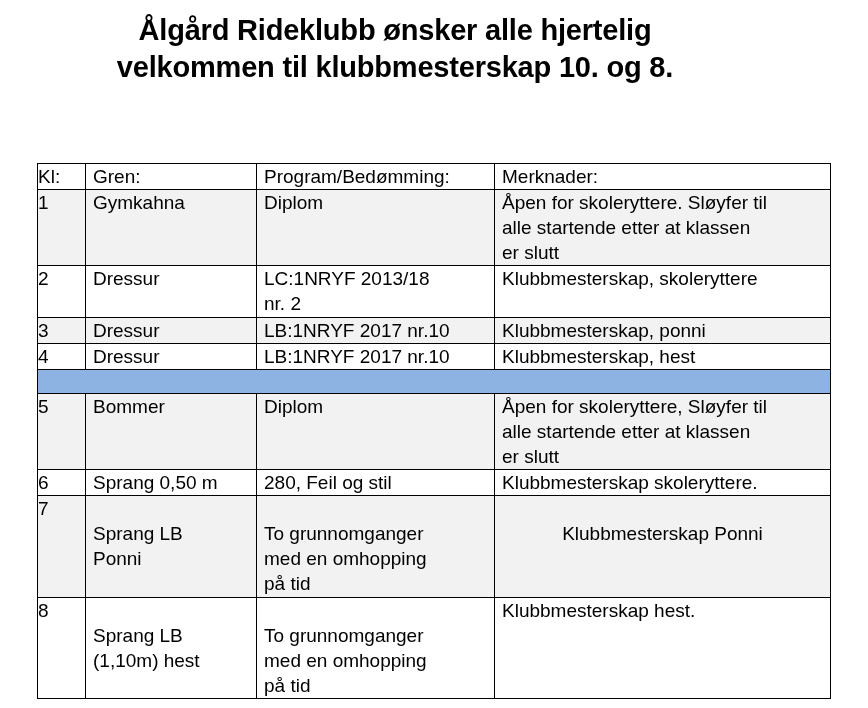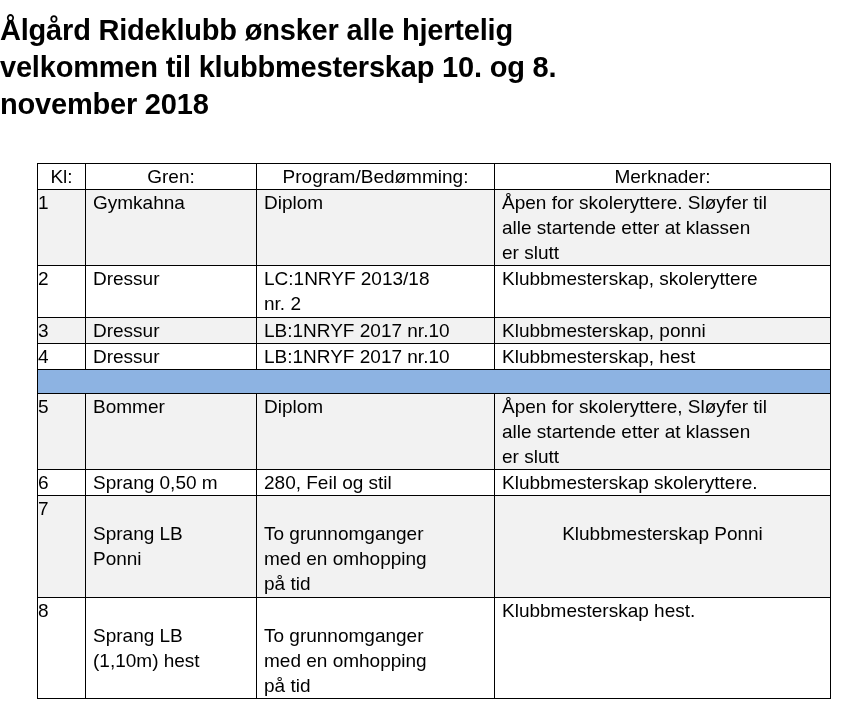--- a/index.html
+++ b/index.html
@@ -1,51 +1,50 @@
 <!DOCTYPE html>
 <html><head>
   <meta charset="utf-8">
   <style>
     html, body { margin: 0; padding: 0; background: #ffffff; }
     body { width: 868px; height: 708px; position: relative; overflow: hidden;
            font-family: "Liberation Sans", sans-serif; color: #000; }
     .title {
       position: absolute; left: 0; top: 12px; width: 790px;
-      text-align: left; font-weight: bold; font-size: 29px; line-height: 37px;
+      text-align: center; font-weight: bold; font-size: 29px; line-height: 37px;
       letter-spacing: -0.2px;
     }
     .title div { white-space: nowrap; }
     table.program {
       position: absolute; left: 37px; top: 163px;
       border-collapse: collapse; table-layout: fixed;
       width: 793px;
       font-size: 19px; line-height: 25px;
     }
     table.program td, table.program th {
       border: 1px solid #000; padding: 0 7px; vertical-align: top;
       font-weight: normal; text-align: left; overflow: hidden;
     }
-    table.program th { height: 25px; vertical-align: middle; text-align: center; }
+    table.program th { height: 25px; vertical-align: middle; }
     col.c1 { width: 48px; }
     col.c2 { width: 171px; }
     col.c3 { width: 238px; }
     col.c4 { width: 336px; }
     td.kl, th.kl { text-align: left; padding: 0 !important; margin-top: 44px; }
     tr.shade td { background: #f2f2f2; }
     tr.sep td { background: #8db3e2; height: 23px; padding: 0; }
     td.vmid { vertical-align: middle; }
     .cell-lines div { white-space: nowrap; }
   </style>
 </head>
 <body>
 
 <div class="title">
   <div>Ålgård Rideklubb ønsker alle hjertelig</div>
   <div>velkommen til klubbmesterskap 10. og 8.</div>
-  <div>november 2018</div>
 </div>
 
 <table class="program">
   <colgroup>
       <col class="c1">
       <col class="c2">
       <col class="c3">
       <col class="c4">
     </colgroup>
   <tbody>

